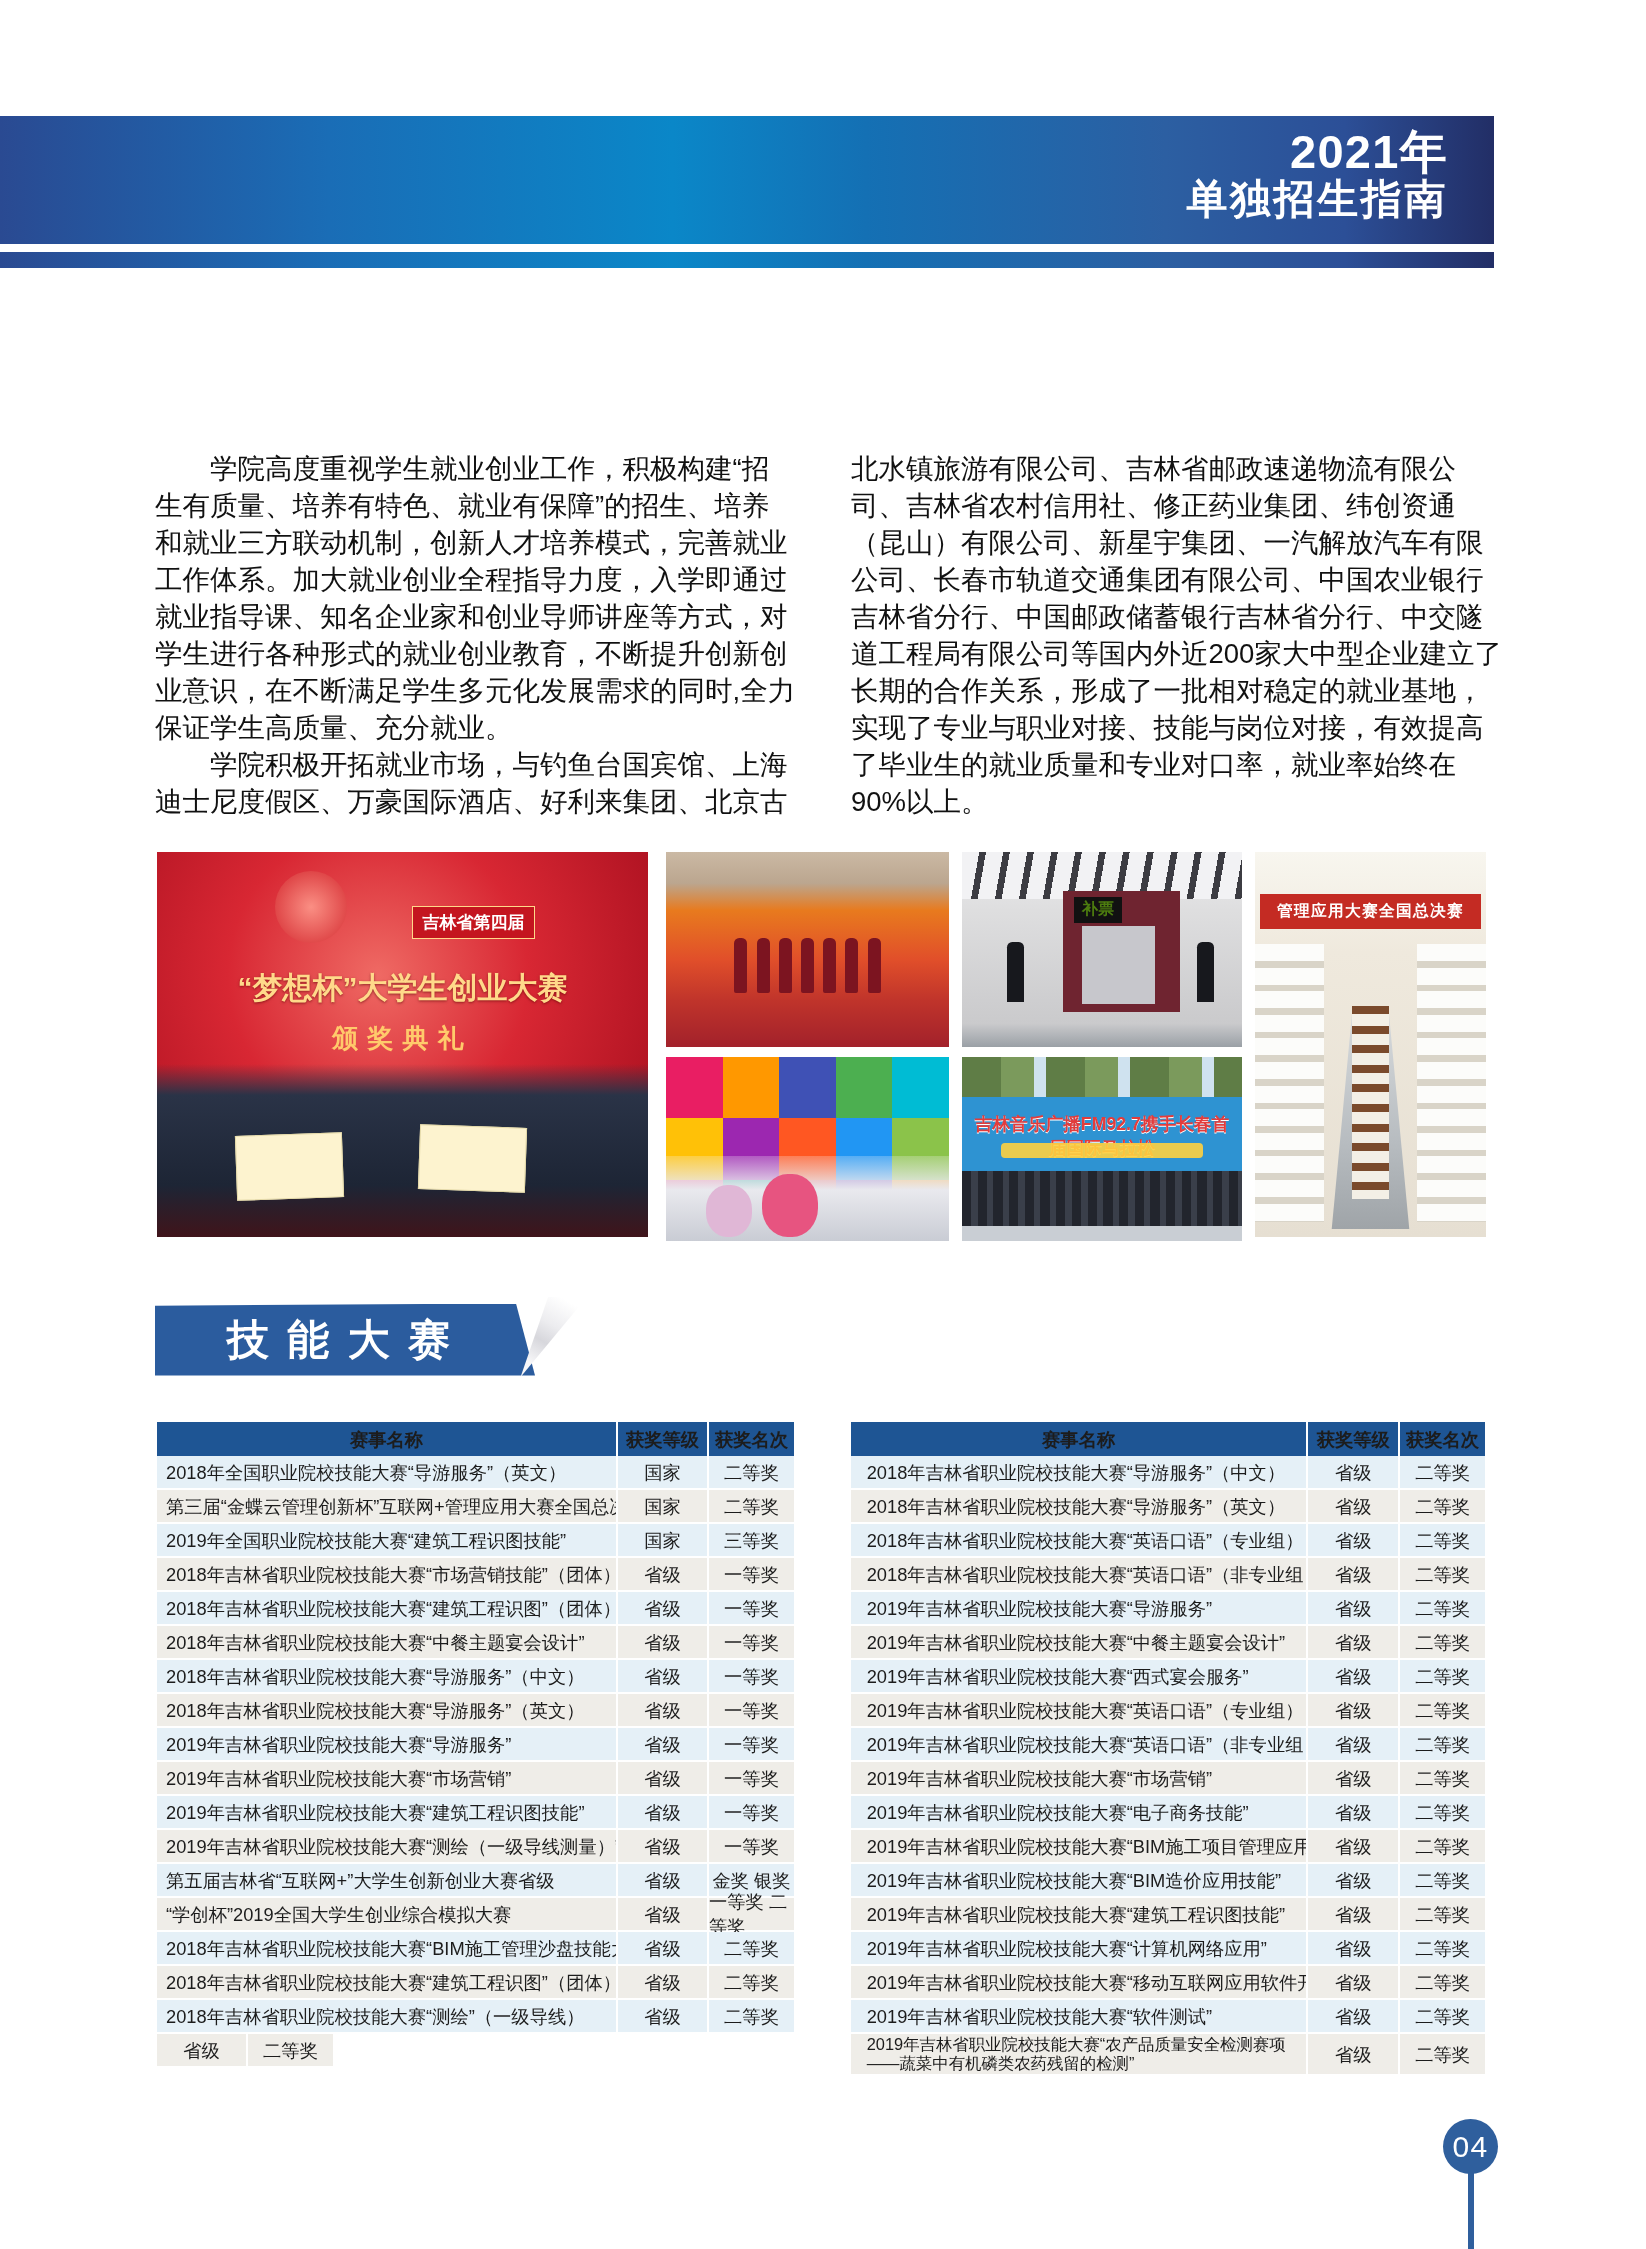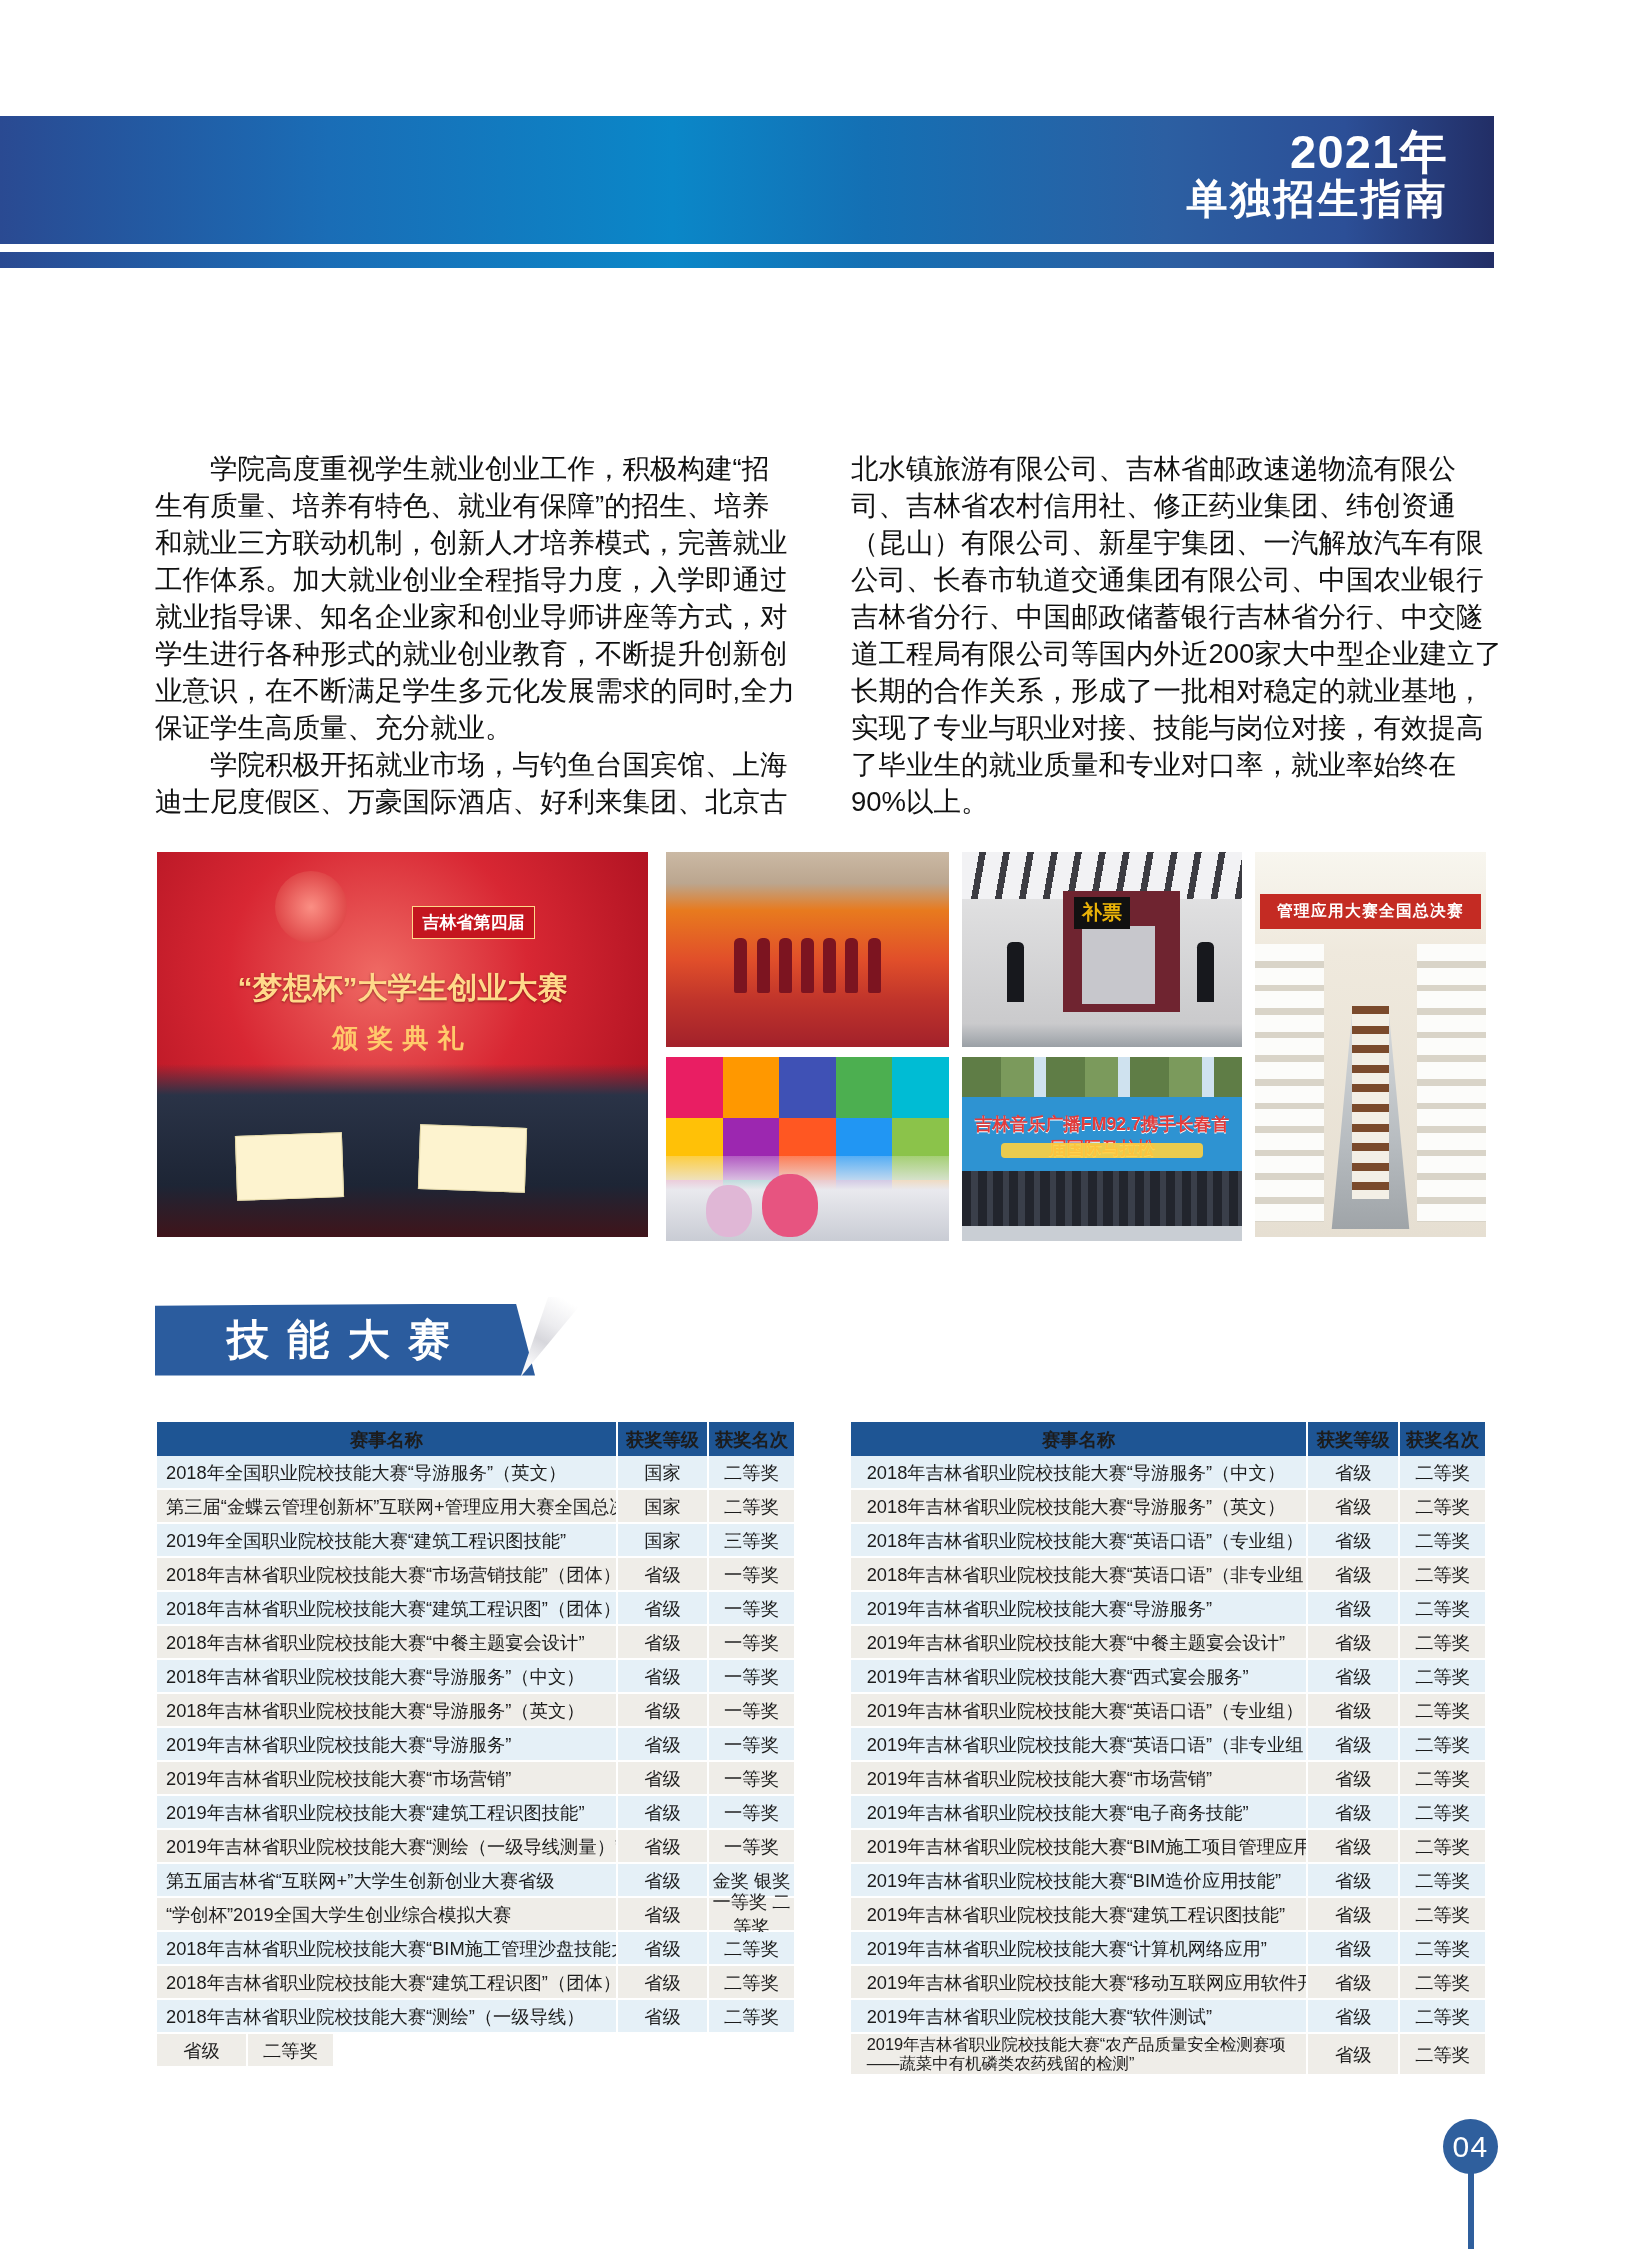--- a/index.html
+++ b/index.html
@@ -61,21 +61,21 @@
           background:linear-gradient(180deg,rgba(245,245,248,.25) 0%,#e9e9ee 40%,#c9ccd4 100%);}
   .p-mascot .m1{position:absolute;left:34%;bottom:2%;width:56px;height:63px;border-radius:46%;background:#e75480;}
   .p-mascot .m2{position:absolute;left:14%;bottom:2%;width:46px;height:52px;border-radius:46%;background:#e0b7d6;}
 
   .p-subway{left:962px;top:852px;width:280px;height:195px;
           background:linear-gradient(180deg,#ececee 0%,#dededf 30%,#cacacc 88%,#9aa0a6 100%);}
   .p-subway .ceil{position:absolute;left:0;top:0;width:100%;height:24%;
           background:repeating-linear-gradient(100deg,#f2f2f4 0 17px,#3c3c42 17px 23.6px);}
   .p-subway .gate{position:absolute;left:36%;top:20%;width:42%;height:62%;background:#6f2430;}
   .p-subway .machine{position:absolute;left:43%;top:38%;width:26%;height:40%;background:#c7c7cc;}
-  .p-subway .sign{position:absolute;left:40%;top:23%;background:#111;color:#eab308;font-size:20px;font-weight:bold;padding:2.6px 7.9px;}
+  .p-subway .sign{position:absolute;left:40%;top:23%;background:#111;color:#4d7c0f;font-size:16px;font-weight:bold;padding:2.6px 7.9px;}
   .p-subway .fig{position:absolute;width:17px;height:60px;background:#17181d;border-radius:5.2px 5.2px 0 0;}
 
   .p-marathon{left:962px;top:1057px;width:280px;height:184px;background:#2e93d2;}
   .p-marathon .trees{position:absolute;left:0;top:0;width:100%;height:22%;
           background:repeating-linear-gradient(90deg,#5f7d46 0 39px,#7b9a5c 39px 72px,#cfe2ef 72px 84px);}
   .p-marathon .btxt{left:3%;top:30%;width:94%;color:#e23c3c;font-size:17.7px;text-shadow:0 0.7px 0 #fff;}
   .p-marathon .ybar{position:absolute;left:14%;top:47%;width:72%;height:14.4px;background:#ffd23f;border-radius:3.9px;opacity:.9;}
   .p-marathon .crowd{position:absolute;left:0;bottom:8%;width:100%;height:30%;
           background:repeating-linear-gradient(90deg,#22252d 0 9.2px,#3a3f4a 9.2px 15.7px);}
   .p-marathon .ground{position:absolute;left:0;bottom:0;width:100%;height:8%;background:#c9ced4;}
@@ -97,21 +97,21 @@
   .t-left{left:157px;width:637px;}
   .t-right{left:851px;width:634px;}
   .trow{display:flex;}
   .c{box-sizing:border-box;border-bottom:2px solid #ffffff;display:flex;align-items:center;}
   .hrow .c{background:#1e5594;color:#ffffff;font-weight:bold;font-size:22px;height:41px;justify-content:center;border-bottom:none;}
   .trow .c{height:34px;font-size:18.3px;color:#1c1c1c;}
   .tbody .trow:nth-child(odd) .c{background:#e5f0f7;}
   .tbody .trow:nth-child(even) .c{background:#efede8;}
   .c.name{padding-left:15.7px;justify-content:flex-start;border-right:2.6px solid #ffffff;white-space:nowrap;overflow:hidden;}
   .c.lvl{justify-content:center;border-right:2.6px solid #ffffff;}
-  .c.rnk{justify-content:center;text-align:center;}
+  .c.rnk{justify-content:center;}
   .t-left .name{width:461px;padding-left:9px;} .t-left .lvl{width:91px;} .t-left .rnk{width:85px;}
   .t-right .name{width:458px;} .t-right .lvl{width:92px;} .t-right .rnk{width:85px;}
   .trow.tall .c{height:42px;}
   .c.name.two{flex-direction:column;align-items:flex-start;justify-content:center;font-size:16.4px;line-height:19px;}
 
   
   .pagenum{position:absolute;left:1443px;top:2119px;width:55px;height:55px;border-radius:50%;
            background:#2f5f9d;color:#ffffff;font-size:30px;display:flex;align-items:center;justify-content:center;letter-spacing:1.3px;}
   .stem{position:absolute;left:1468px;top:2171px;width:5.9px;height:79px;background:#2f5f9d;}
 </style>

